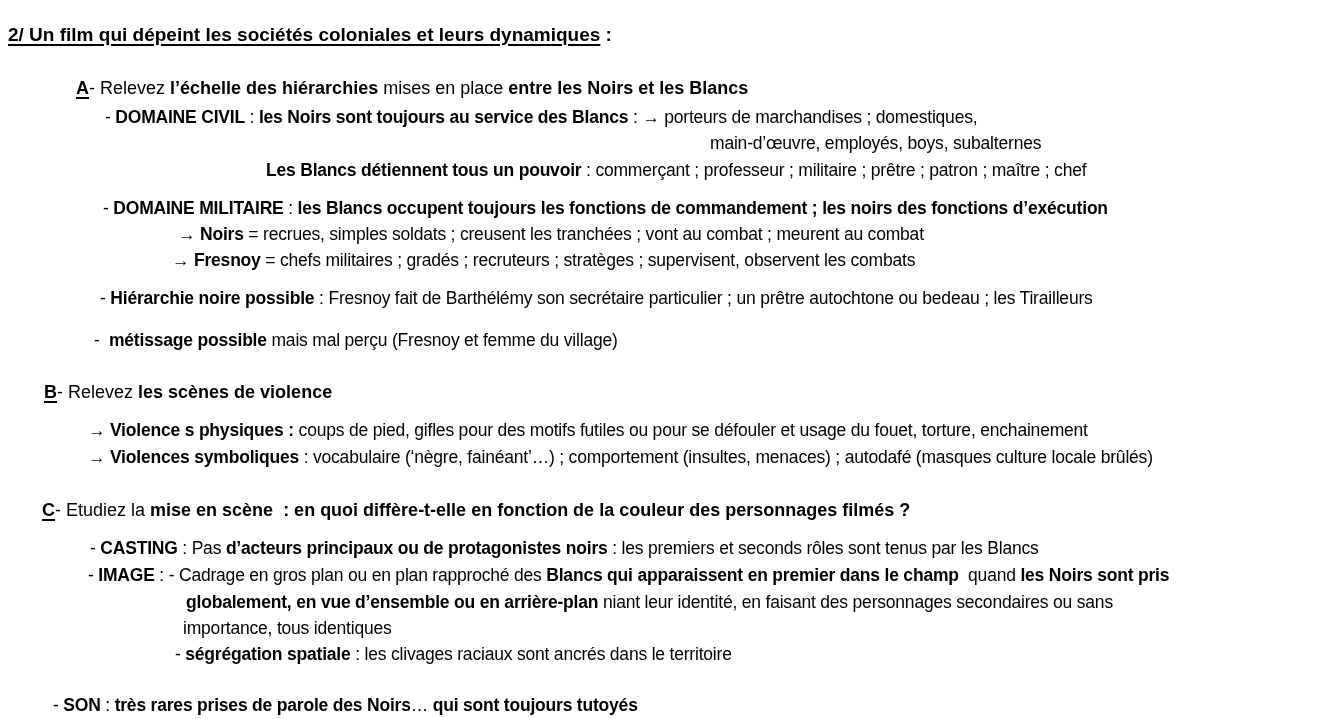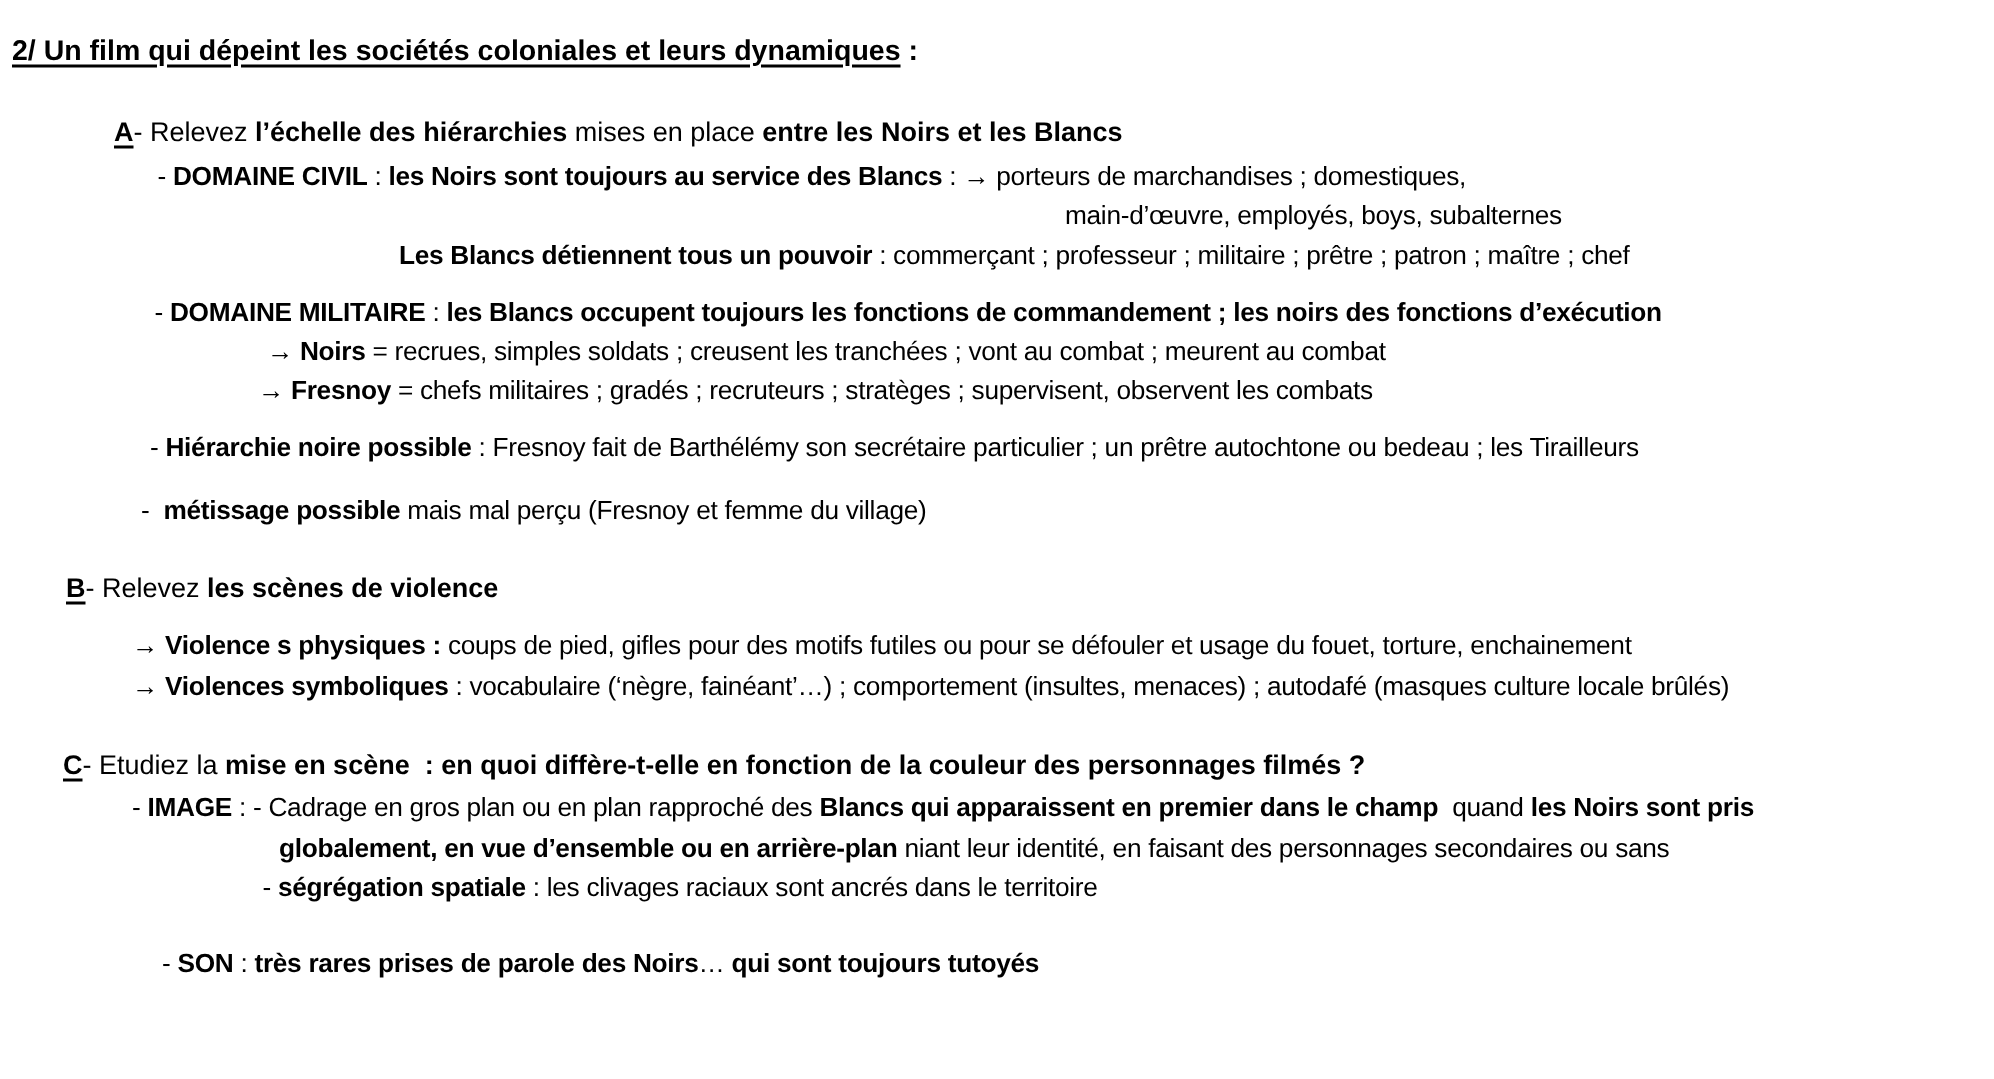--- a/index.html
+++ b/index.html
@@ -47,23 +47,25 @@
 
   <div class="line h" style="margin:25px 0 0 44px"><span class="bd u">B</span><span>- Relevez </span><span class="bd">les scènes de violence</span></div>
 
   <div class="line b" style="margin:11px 0 0 88px"><span>→ </span><span class="bd">Violence s physiques :</span><span> coups de pied, gifles pour des motifs futiles ou pour se défouler et usage du fouet, torture, enchainement</span></div>
 
   <div class="line b" style="margin:1px 0 0 88px"><span>→ </span><span class="bd">Violences symboliques</span><span> : vocabulaire (‘nègre, fainéant’…) ; comportement (insultes, menaces) ; autodafé (masques culture locale brûlés)</span></div>
 
 
   <div class="line h" style="margin:26px 0 0 42px"><span class="bd u">C</span><span>- Etudiez la </span><span class="bd">mise en scène</span><span class="bd">  : en quoi diffère-t-elle en fonction de la couleur des personnages filmés ?</span></div>
 
+  <div class="line b" style="margin:11px 0 0 90px"><span>- </span><span class="bd">CASTING</span><span> : Pas </span><span class="bd">d’acteurs principaux ou de protagonistes noirs</span><span> : les premiers et seconds rôles sont tenus par les Blancs</span></div>
 
   <div class="line b" style="margin:1px 0 0 88px"><span>- </span><span class="bd">IMAGE</span><span> : - Cadrage en gros plan ou en plan rapproché des </span><span class="bd">Blancs qui apparaissent en premier dans le champ</span><span>  quand </span><span class="bd">les Noirs sont pris</span></div>
 
   <div class="line b" style="margin:1px 0 0 186px"><span class="bd">globalement, en vue d’ensemble ou en arrière-plan</span><span> niant leur identité, en faisant des personnages secondaires ou sans</span></div>
 
+  <div class="line b" style="margin:0 0 0 183px"><span>importance, tous identiques</span></div>
 
   <div class="line b" style="margin:0 0 0 175px"><span>- </span><span class="bd">ségrégation spatiale</span><span> : les clivages raciaux sont ancrés dans le territoire</span></div>
 
-  <div class="line b" style="margin:25px 0 0 108px"><span>- </span><span class="bd">SON</span><span> : </span><span class="bd">très rares prises de parole des Noirs</span><span>…</span><span class="bd"> qui sont toujours tutoyés</span></div>
+  <div class="line b" style="margin:25px 0 0 53px"><span>- </span><span class="bd">SON</span><span> : </span><span class="bd">très rares prises de parole des Noirs</span><span>…</span><span class="bd"> qui sont toujours tutoyés</span></div>
 
 </div>
 
 </body></html>

